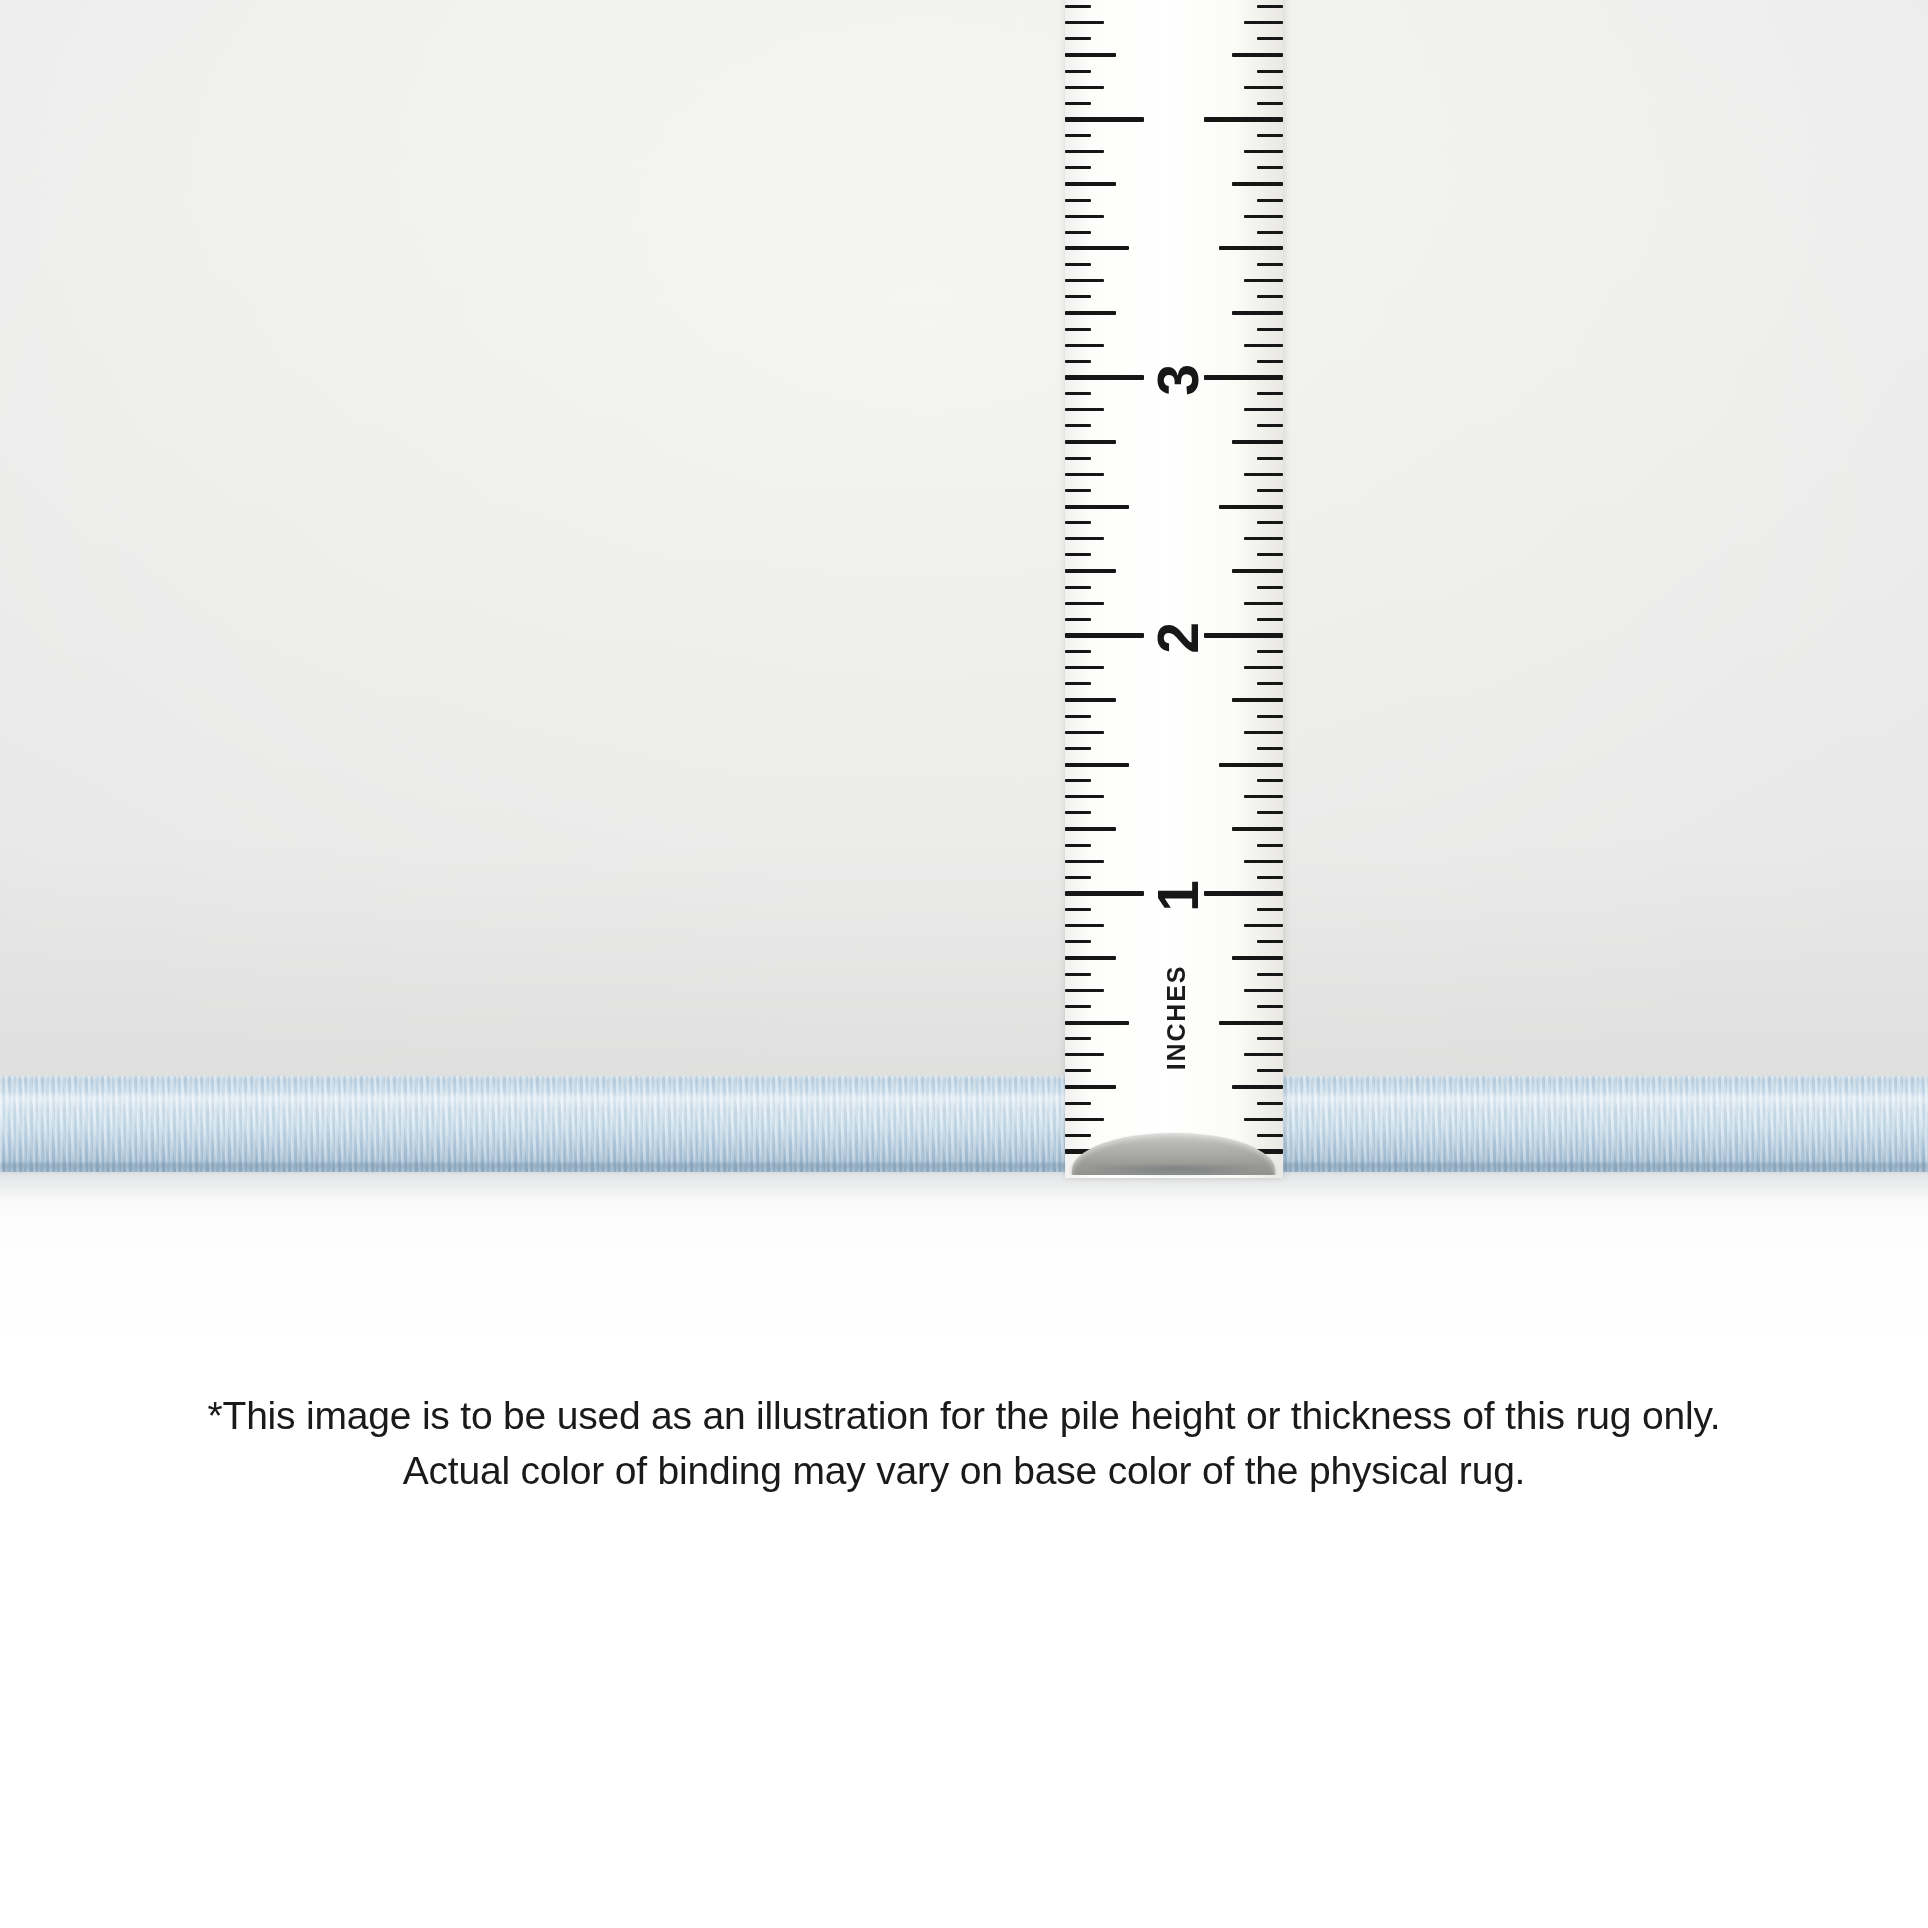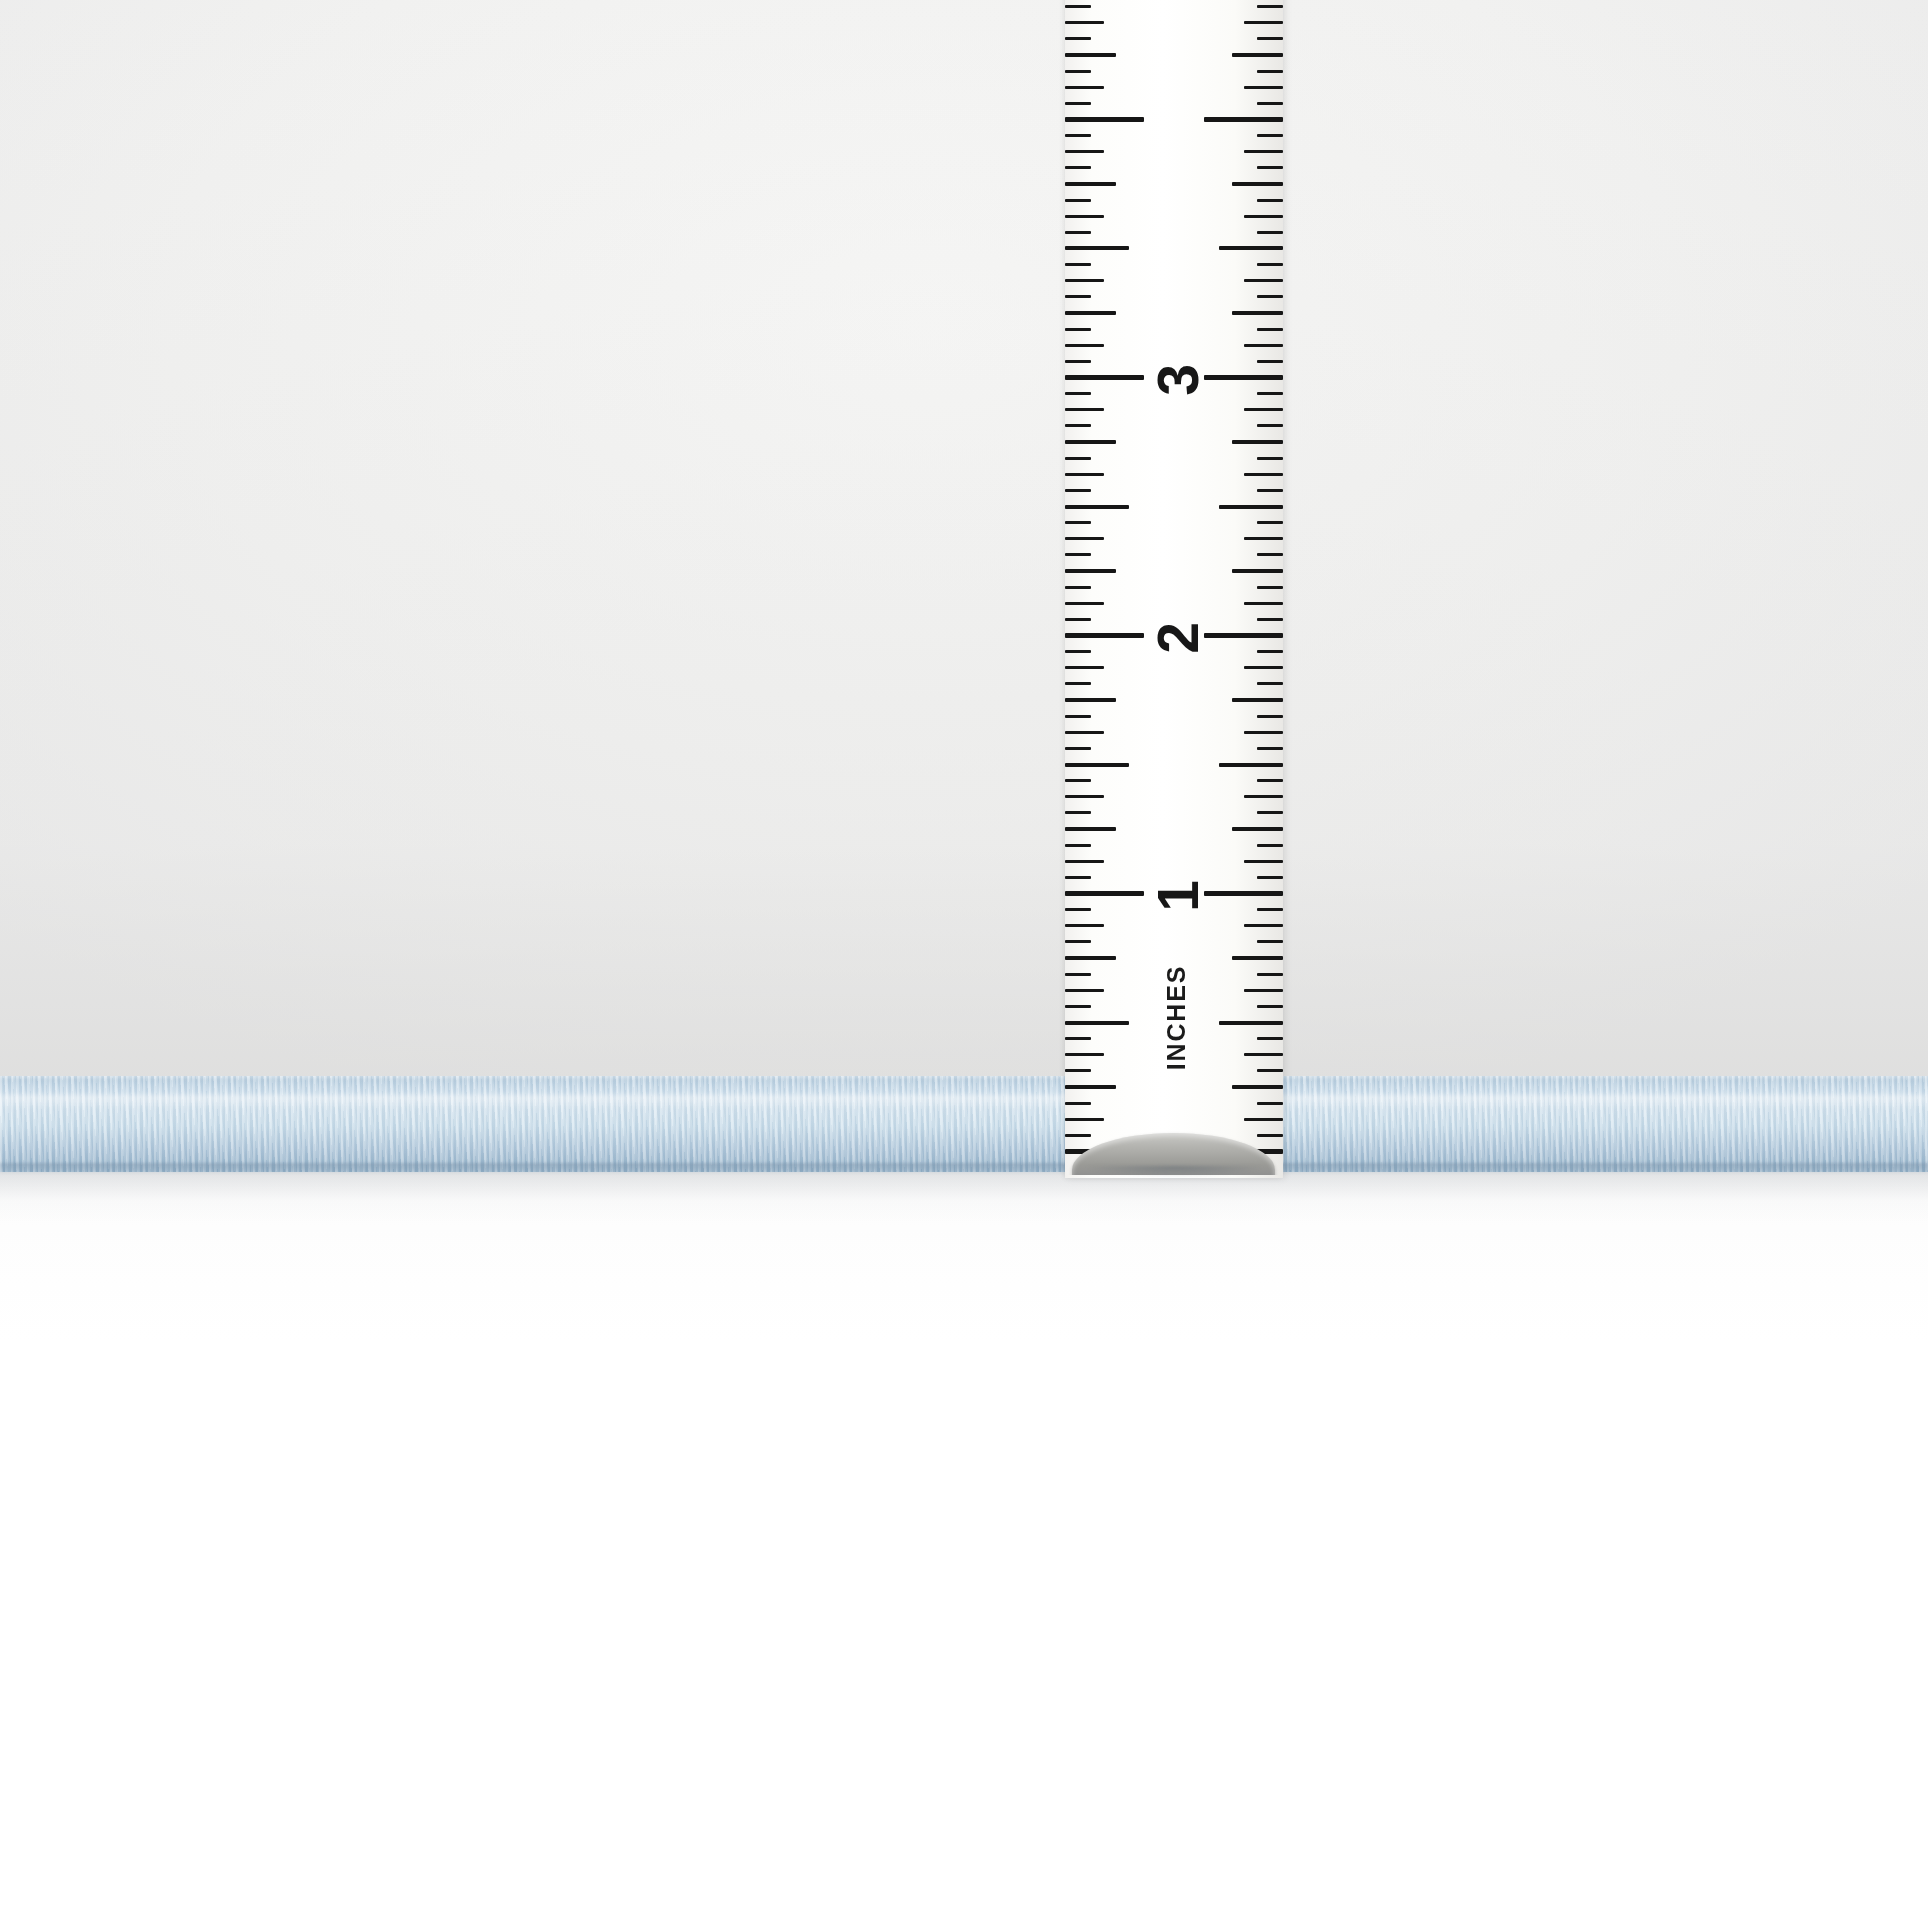--- a/index.html
+++ b/index.html
@@ -390,15 +390,19 @@
         </div>
     </div>
 
     <div class="ruler-tip">
       <div class="ruler-tip-metal"></div>
     </div>
     <div class="ruler-shadow-floor"></div>
 
   </div>
 
+  <div class="caption">
+    <span class="line">*This image is to be used as an illustration for the pile height or thickness of this rug only.</span>
+    <span class="line">Actual color of binding may vary on base color of the physical rug.</span>
+  </div>
 
 </div>
 
 
 </body></html>

